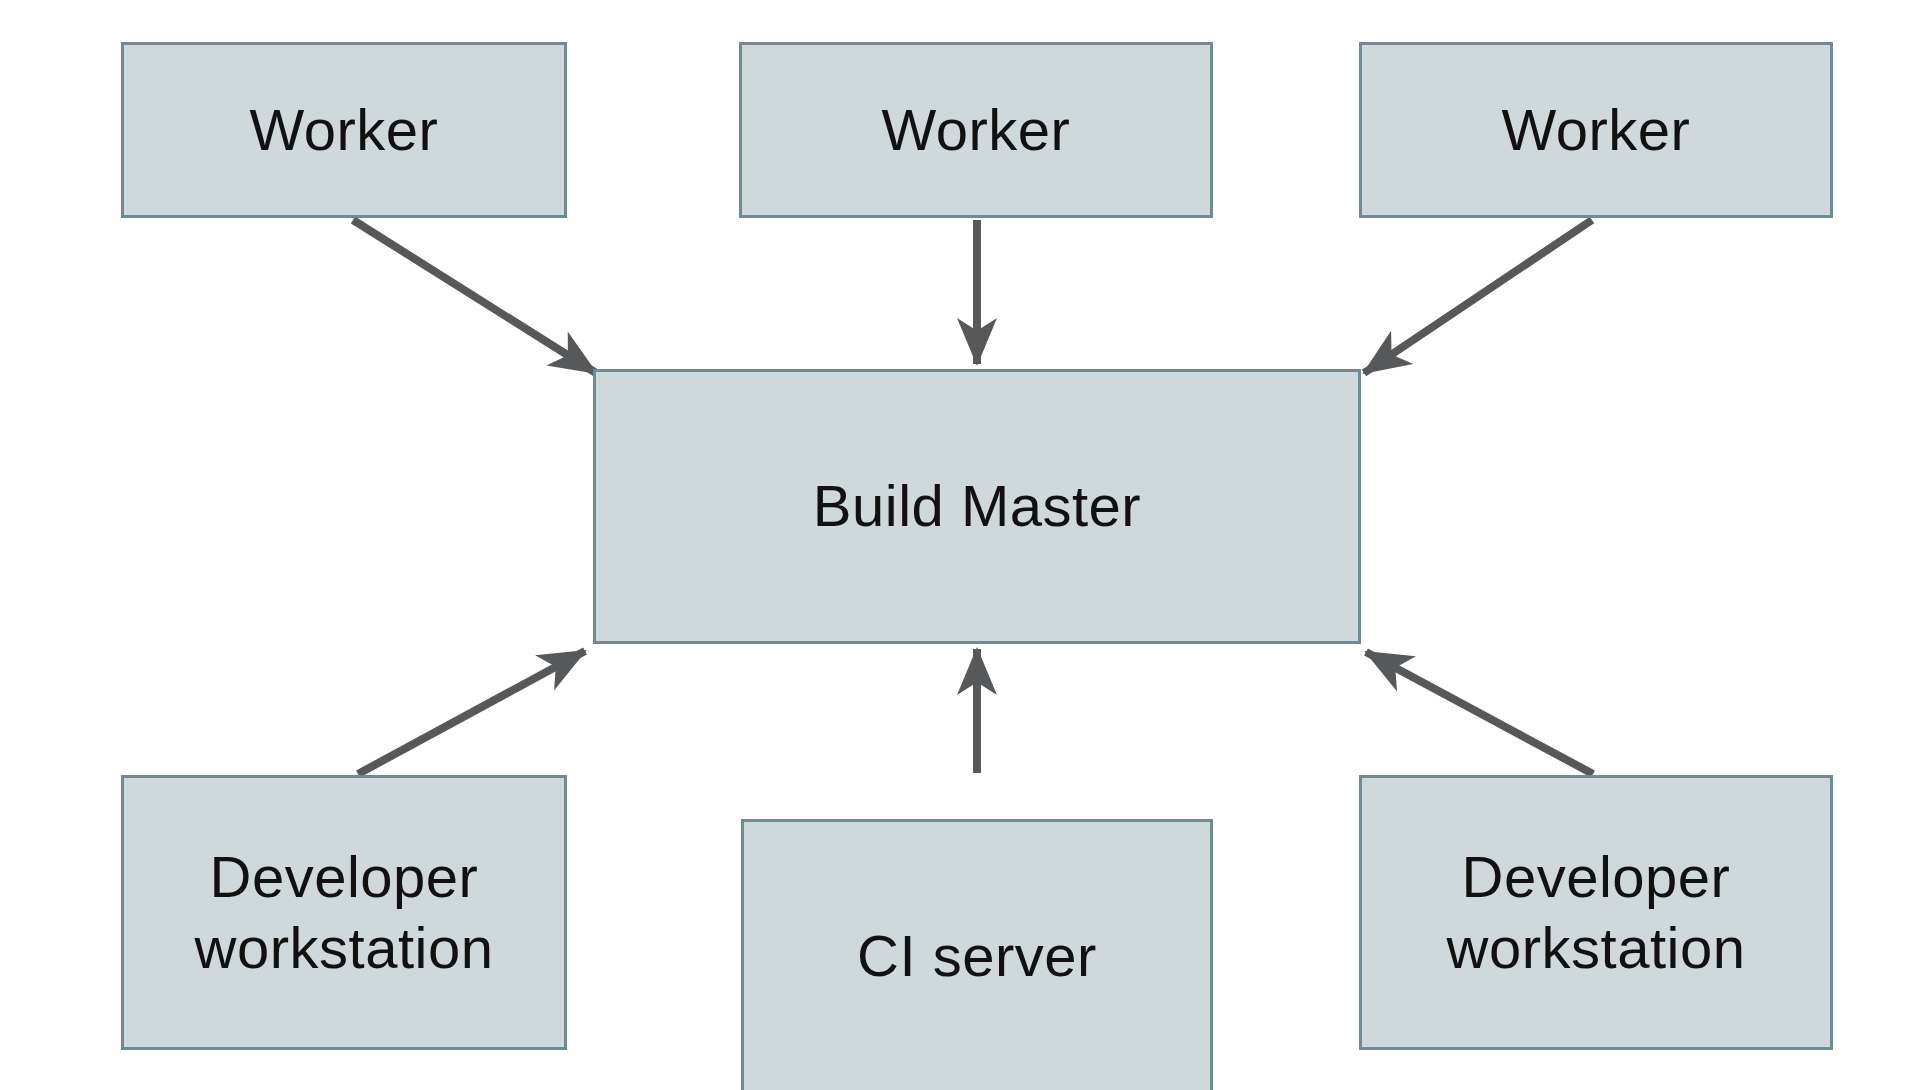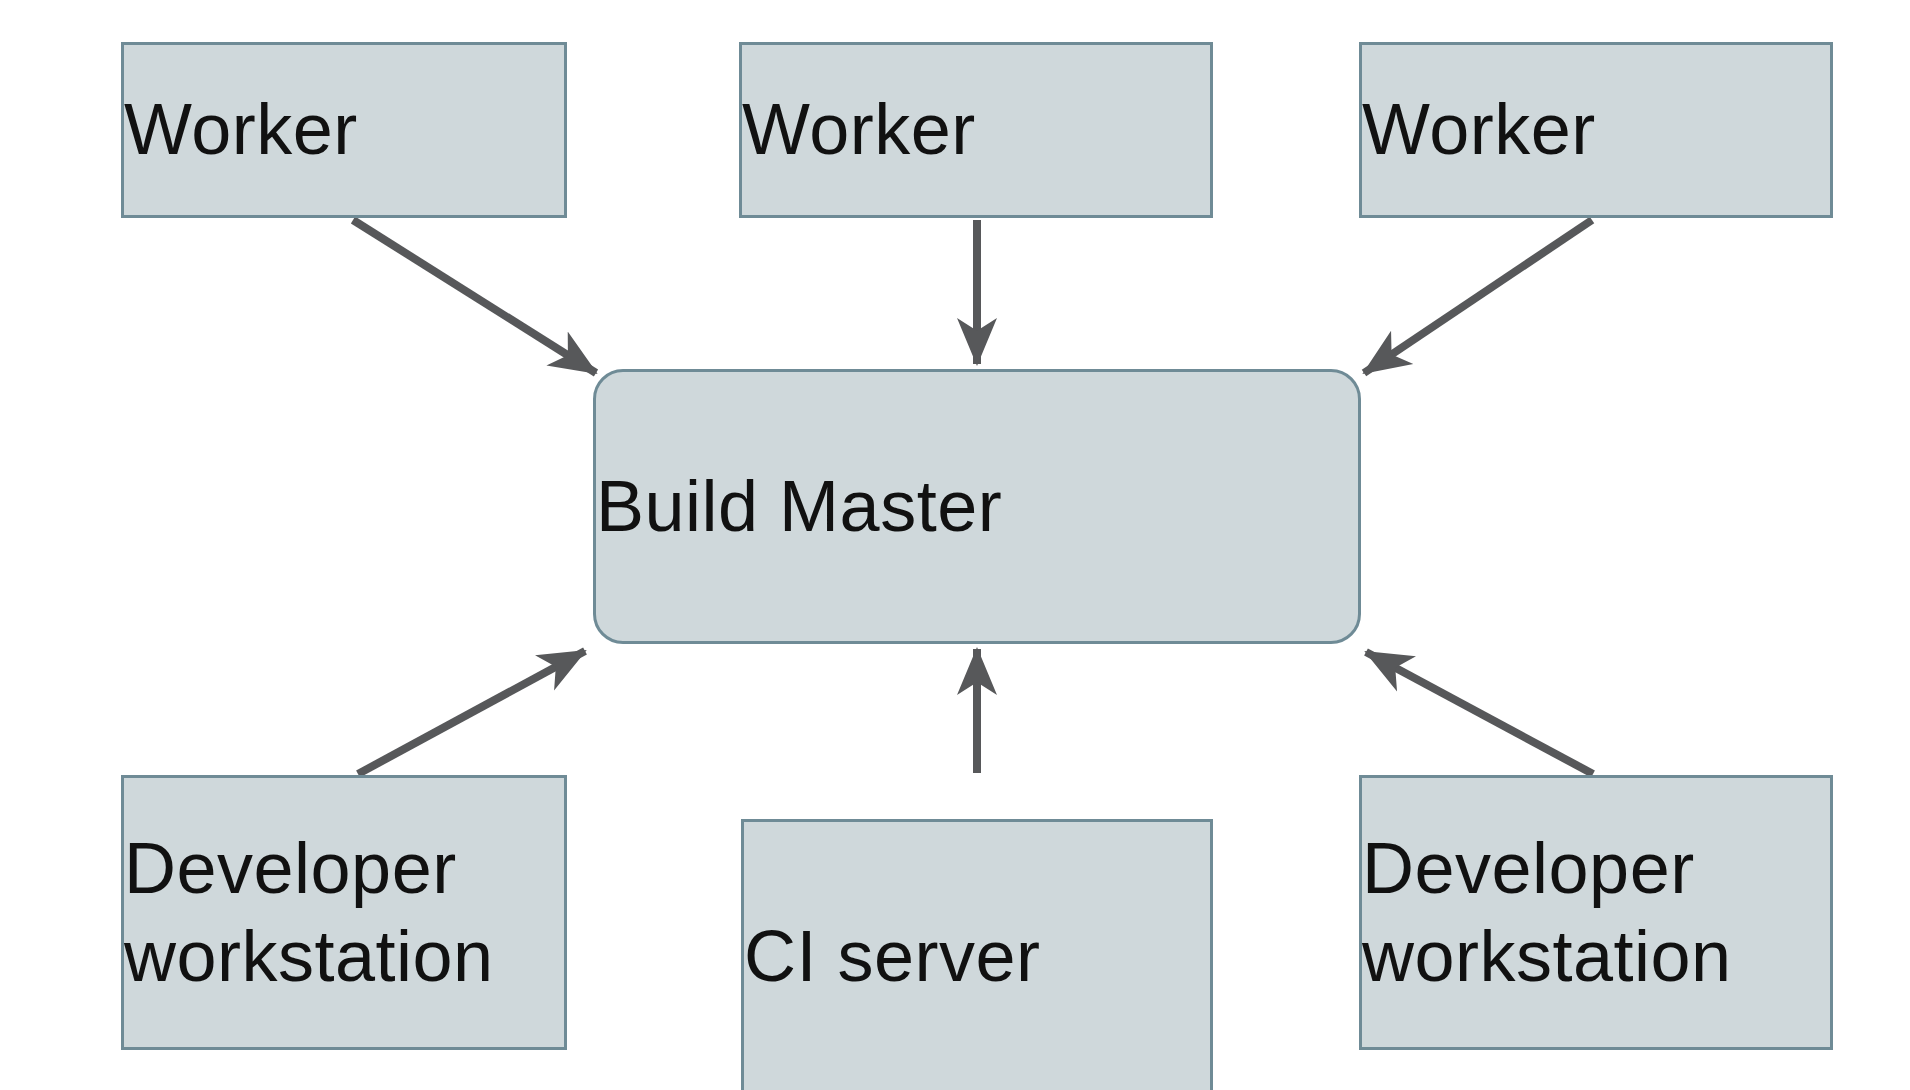--- a/index.html
+++ b/index.html
@@ -20,30 +20,31 @@
     font-family: "Liberation Sans", sans-serif;
   }
   .node {
     position: absolute;
     box-sizing: border-box;
     background: var(--node-fill);
     border: 3px solid var(--node-border);
     display: flex;
     align-items: center;
     justify-content: center;
+    text-align: center;
     color: var(--text);
-    font-size: 72px;
+    font-size: 58px;
     line-height: 1.22;
     letter-spacing: 0.5px;
   }
   .node .label { display: block; width: 100%; }
   #node-worker-1 { left: 121px; top: 42px;  width: 446px; height: 176px; }
   #node-worker-2 { left: 739px; top: 42px;  width: 474px; height: 176px; }
   #node-worker-3 { left: 1359px; top: 42px; width: 474px; height: 176px; }
-  #node-build-master { left: 593px; top: 369px; width: 768px; height: 275px; border-radius: 30px; }
+  #node-build-master { left: 593px; top: 369px; width: 768px; height: 275px; }
   #node-dev-left  { left: 121px;  top: 775px; width: 446px; height: 275px; }
   #node-ci-server { left: 741px;  top: 819px; width: 472px; height: 275px; }
   #node-dev-right { left: 1359px; top: 775px; width: 474px; height: 275px; }
   svg.arrows {
     position: absolute;
     left: 0; top: 0;
     width: 1910px; height: 1090px;
     pointer-events: none;
   }
   svg.arrows path.arrow {

